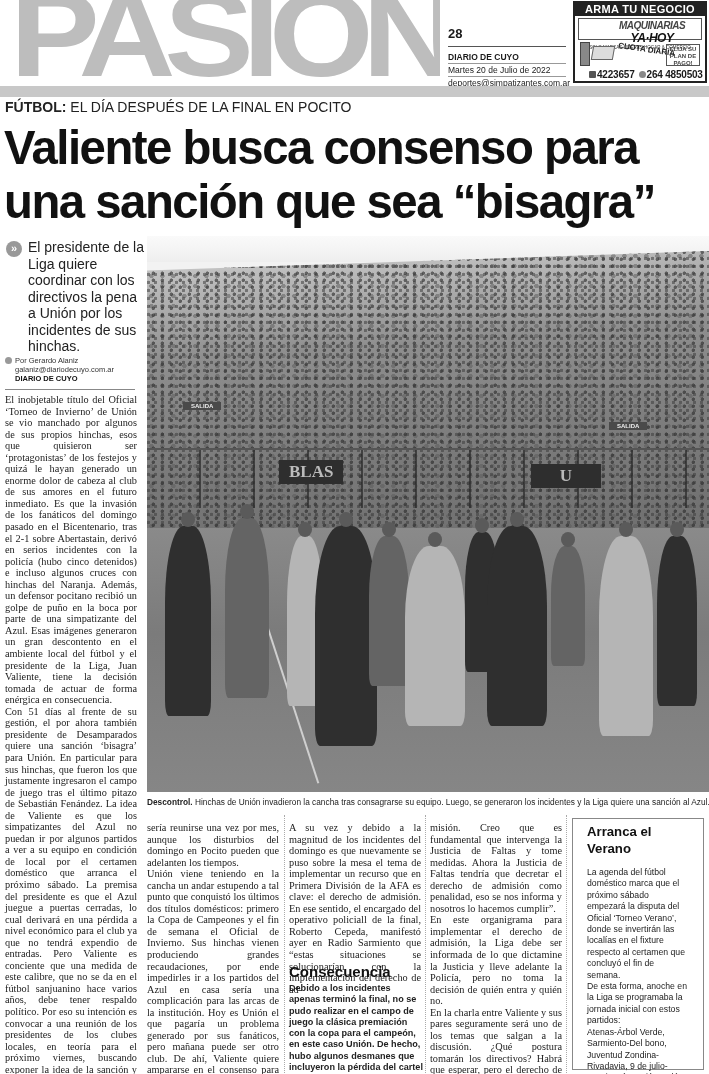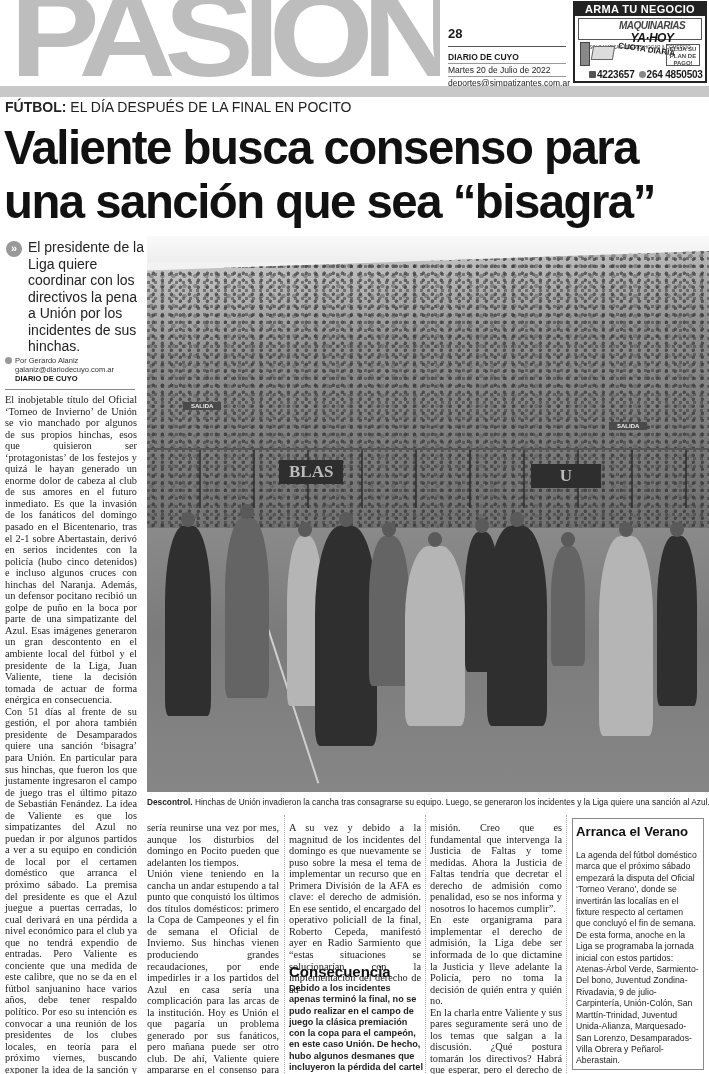--- a/index.html
+++ b/index.html
@@ -99,21 +99,21 @@
   .caption { position: absolute; left: 147px; top: 797px; width: 560px; font-family: "Liberation Sans", sans-serif; font-size: 8.3px; line-height: 10px; color: #222; white-space: nowrap; }
   .caption b { font-weight: 700; }
   .col-rule { position: absolute; top: 815px; height: 258px; border-left: 1px dotted #aaa; }
 
   
   .consecuencia { position: absolute; left: 289px; top: 963px; width: 134px; font-family: "Liberation Sans", sans-serif; }
   .consecuencia h3 { font-size: 15px; line-height: 18px; font-weight: 700; color: #111; }
   .consecuencia p { font-size: 9.1px; line-height: 11.3px; font-weight: 700; color: #222; margin-top: 2px; }
 
   
-  .box { position: absolute; left: 572px; top: 818px; width: 132px; height: 252px; border: 1px solid #888; padding: 4px 3px; font-family: "Liberation Sans", sans-serif; }
+  .box { position: absolute; left: 572px; top: 818px; width: 132px; height: 252px; border: 1px solid #888; padding: 4px 14px; font-family: "Liberation Sans", sans-serif; }
   .box h3 { font-size: 13.2px; line-height: 17px; font-weight: 700; color: #111; margin-bottom: 10px; }
   .box p { font-size: 8.7px; line-height: 11.4px; color: #222; }
 </style>
 </head>
 <body>
 
 <header class="masthead">
   <div class="section-logo">
     <span>PASIÓN</span>
   </div>

